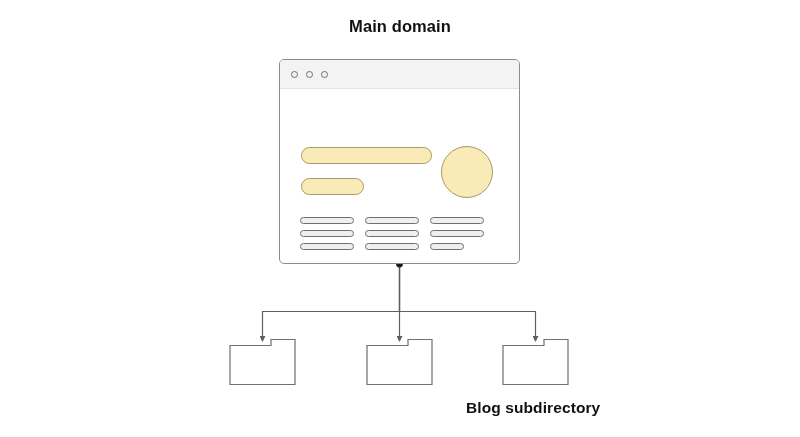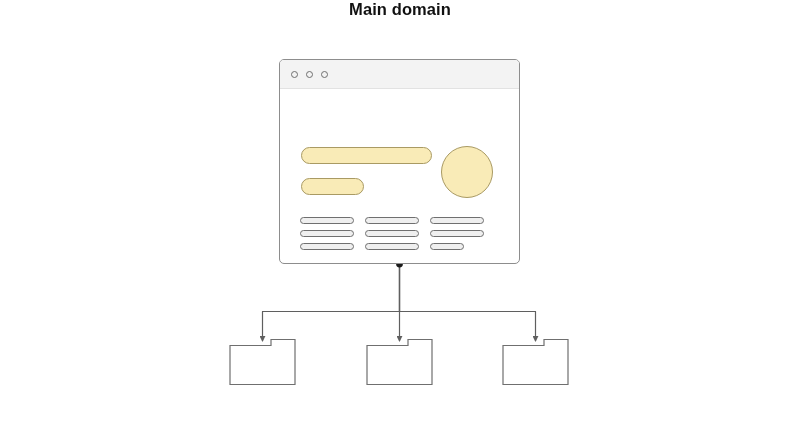--- a/index.html
+++ b/index.html
@@ -22,21 +22,21 @@
   
   .diagram-label {
     position: absolute;
     font-weight: bold;
     color: #111111;
     white-space: nowrap;
     letter-spacing: 0.1px;
   }
   #title-main-domain {
     left: 0;
-    top: 0;
+    top: 17px;
     width: 800px;
     text-align: center;
     font-size: 16.5px;
   }
   #title-blog-subdirectory {
     left: 466px;
     top: 399px;
     font-size: 15.5px;
   }
 
@@ -200,14 +200,15 @@
 
       <div class="text-col" id="text-col-3">
         <div class="text-line w-full"></div>
         <div class="text-line w-full"></div>
         <div class="text-line w-short"></div>
       </div>
 
     </div>
   </div>
 
+  <div class="diagram-label" id="title-blog-subdirectory">Blog subdirectory</div>
 
 </div>
 
 </body></html>

